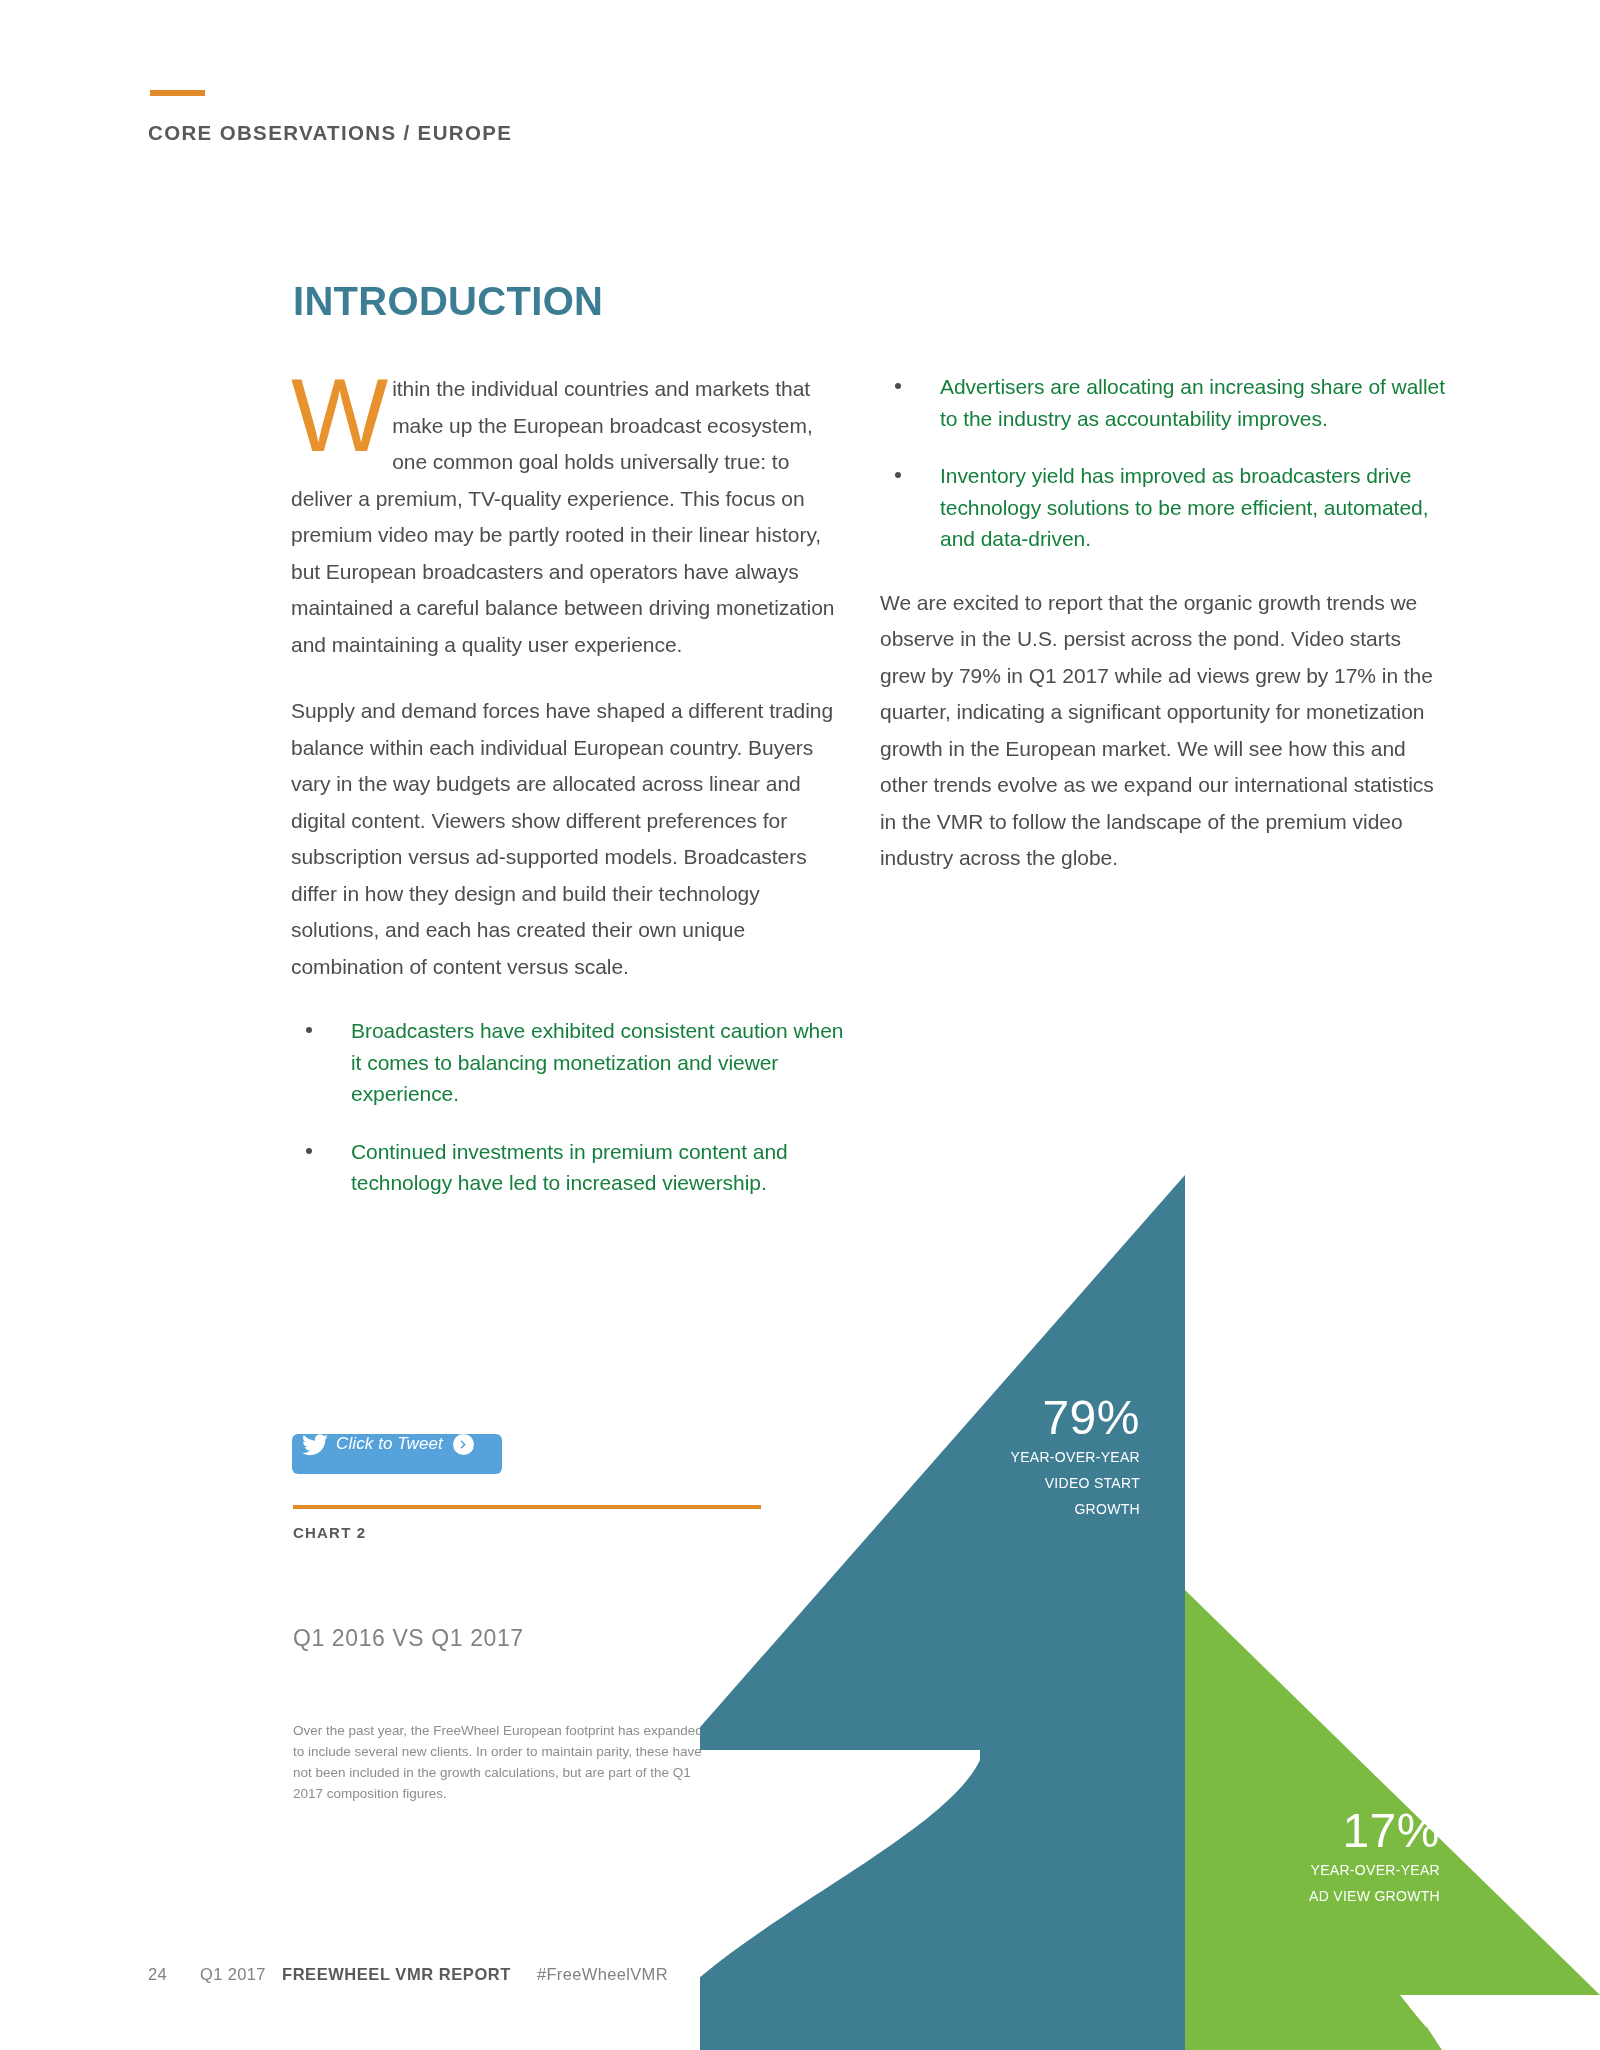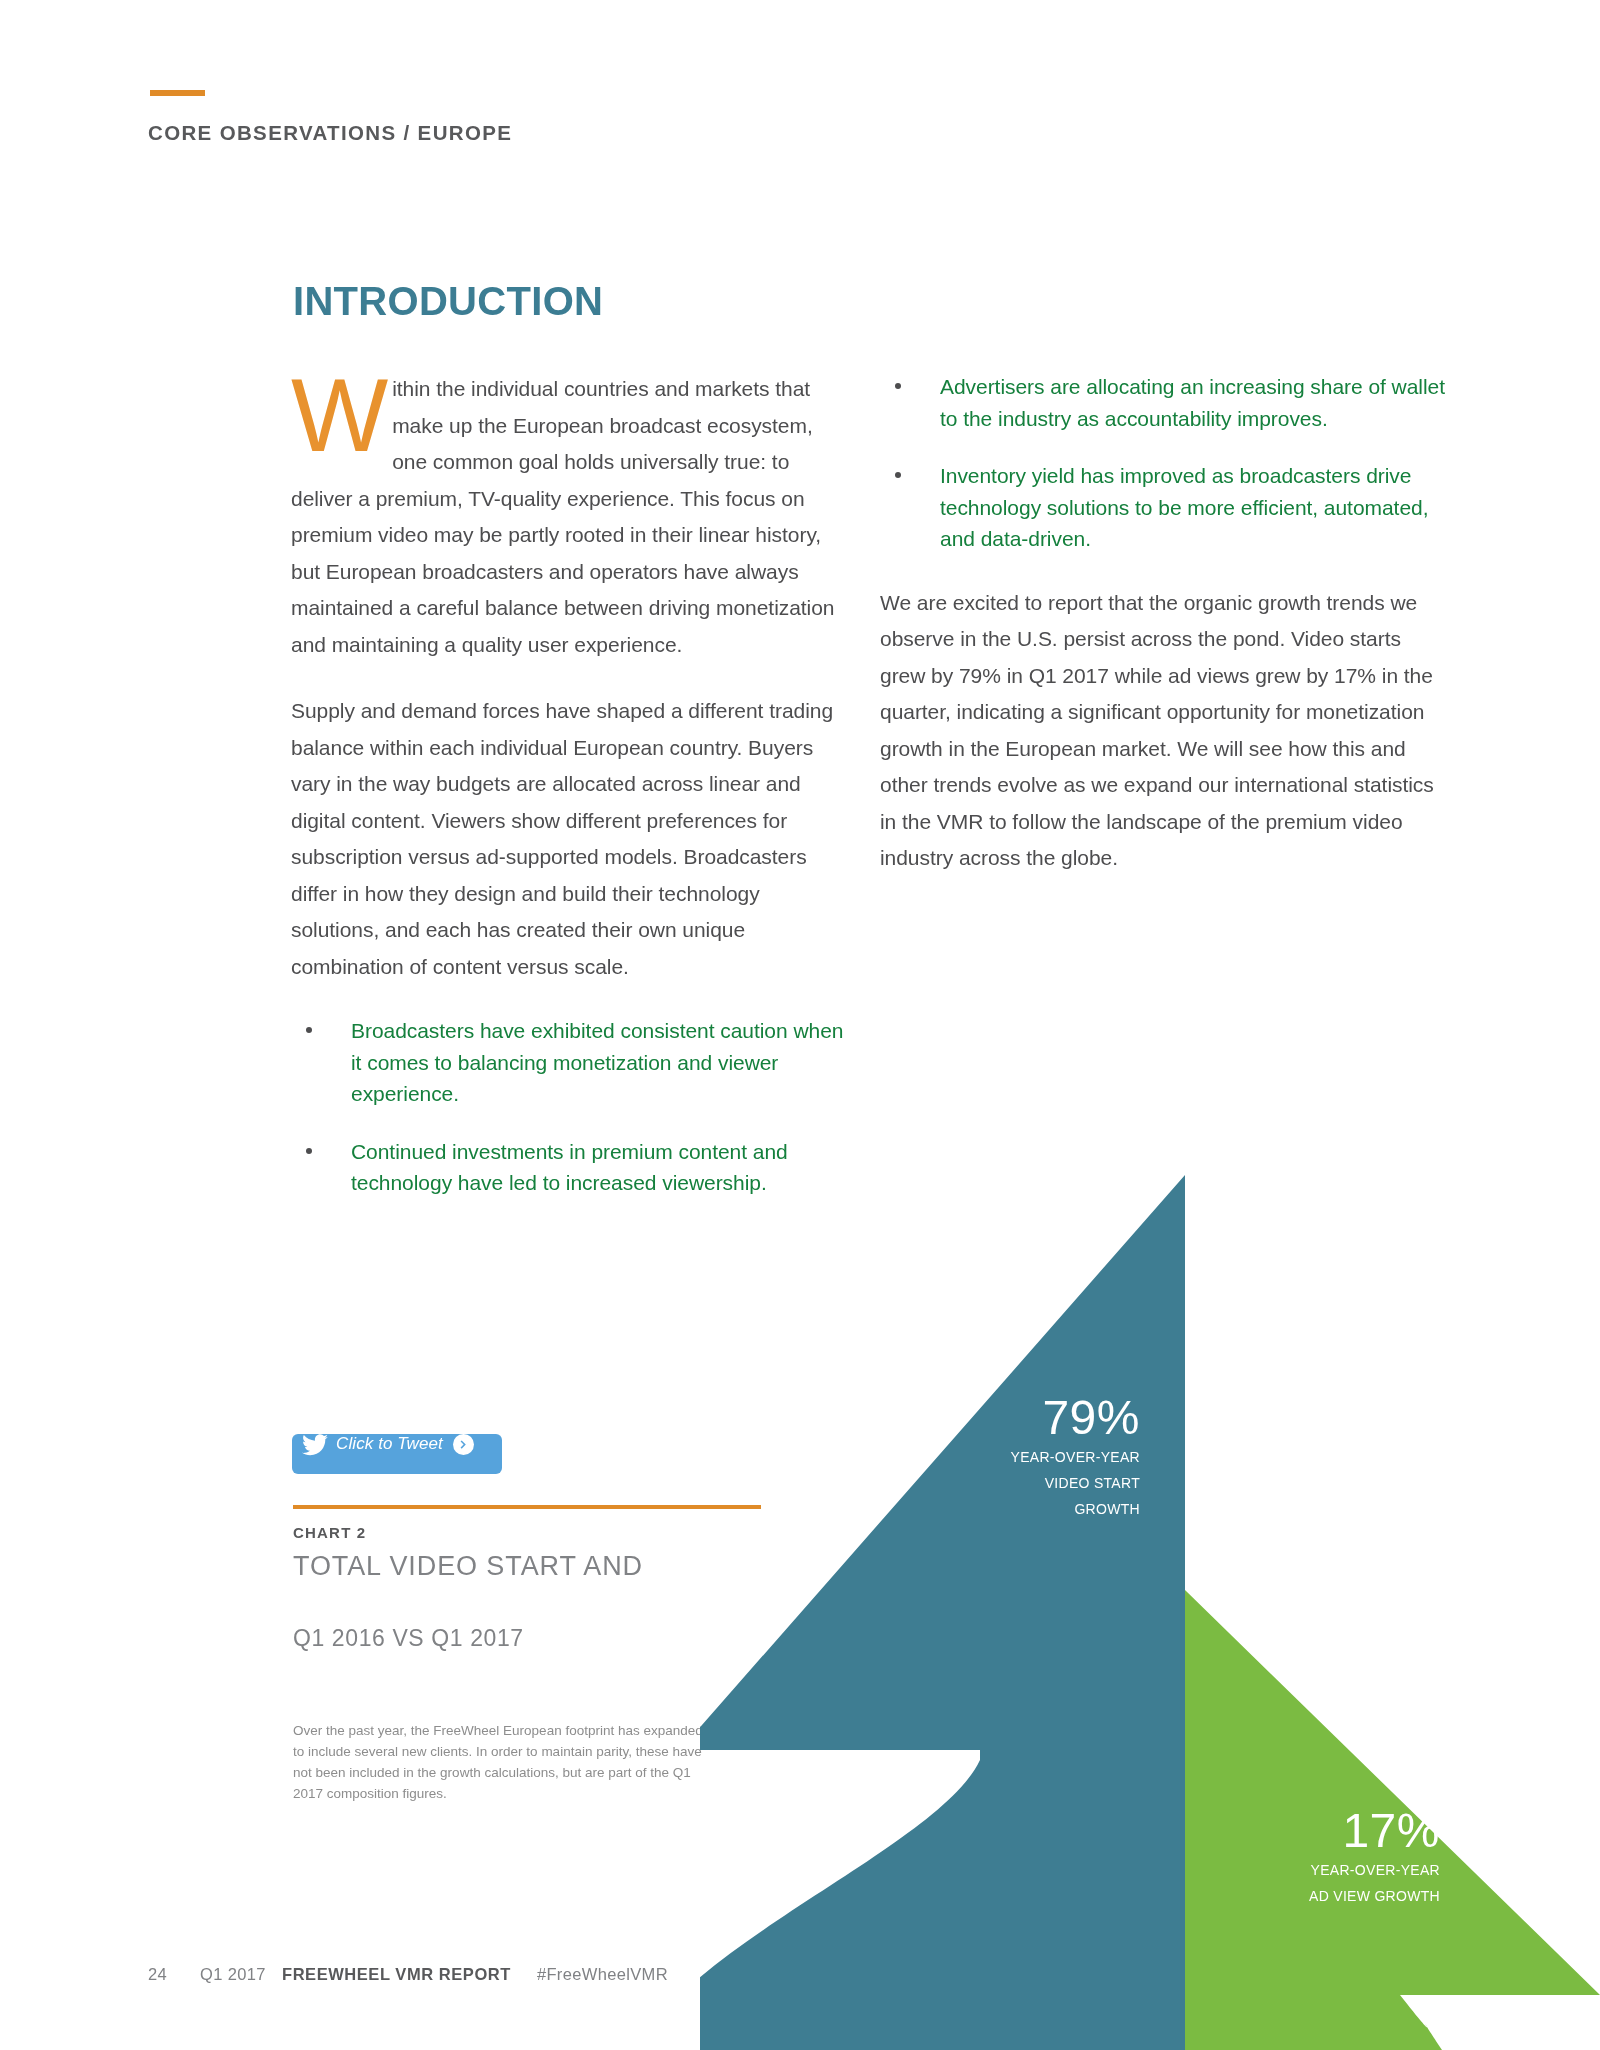--- a/index.html
+++ b/index.html
@@ -188,21 +188,20 @@
   <span class="arrow-circle">
     <svg width="11" height="11" viewBox="0 0 12 12" aria-hidden="true">
       <path fill="#56A3DC" d="M4 1.5 8.5 6 4 10.5l-1.2-1.2L6.1 6 2.8 2.7z"></path>
     </svg>
   </span>
 </div>
 
 <div class="chart-rule"></div>
 <div class="chart-kicker">CHART 2</div>
 <div class="chart-title">
-  <div>TOTAL VIDEO START AND</div>
 </div>
 <div class="chart-sub">Q1 2016 VS Q1 2017</div>
 <div class="chart-note">Over the past year, the FreeWheel European footprint has expanded to include several new clients. In order to maintain parity, these have not been included in the growth calculations, but are part of the Q1 2017 composition figures.</div>
 
 <div class="arrows">
   <svg width="900" height="900" viewBox="0 0 900 900" aria-hidden="true">
       <path d="M 485 25 L 485 600 L 485 600 L 485 900 L -65 900 C -5 790 240 695 280 610 L 280 600 L -20 600 Z" fill="#3E7D92"></path>
       <path d="M 485 440 L 900 845 L 700 845 C 755 915 702 840 742 900 L 485 900 Z" fill="#7BBB42"></path>
     </svg>
 </div>

